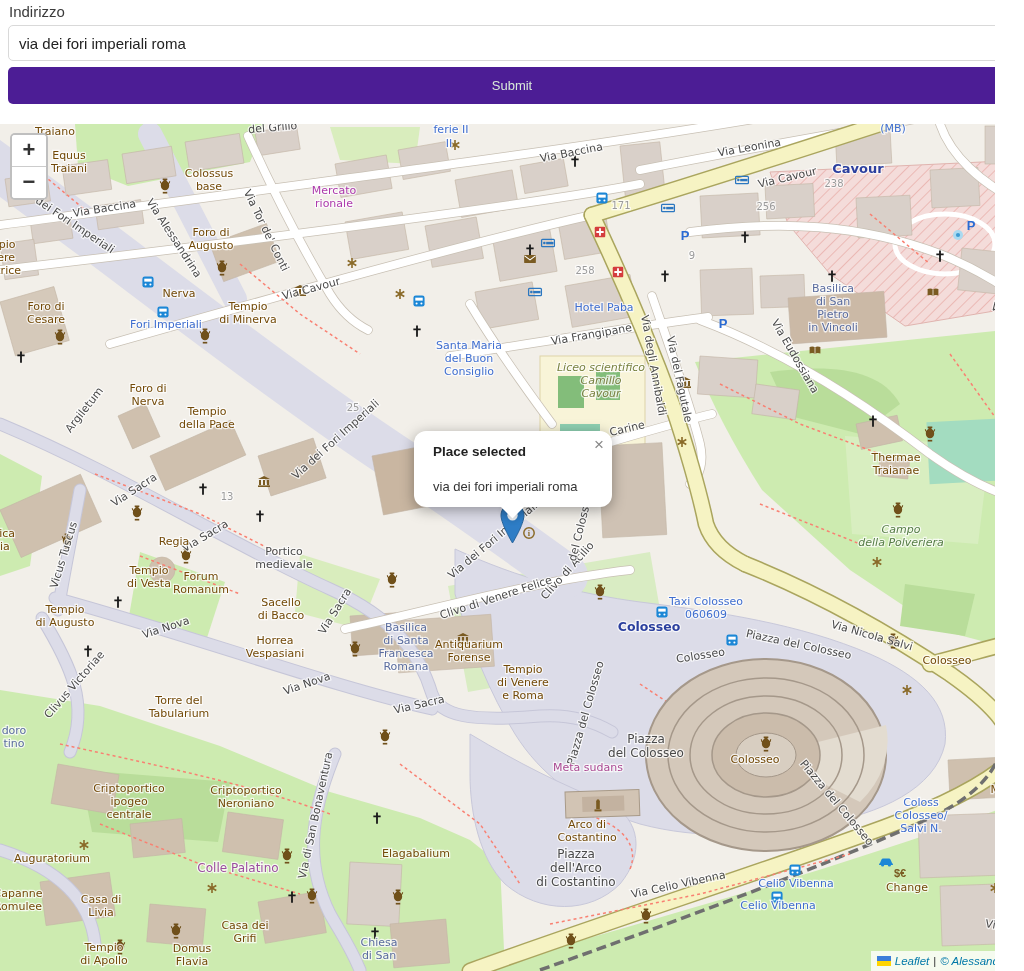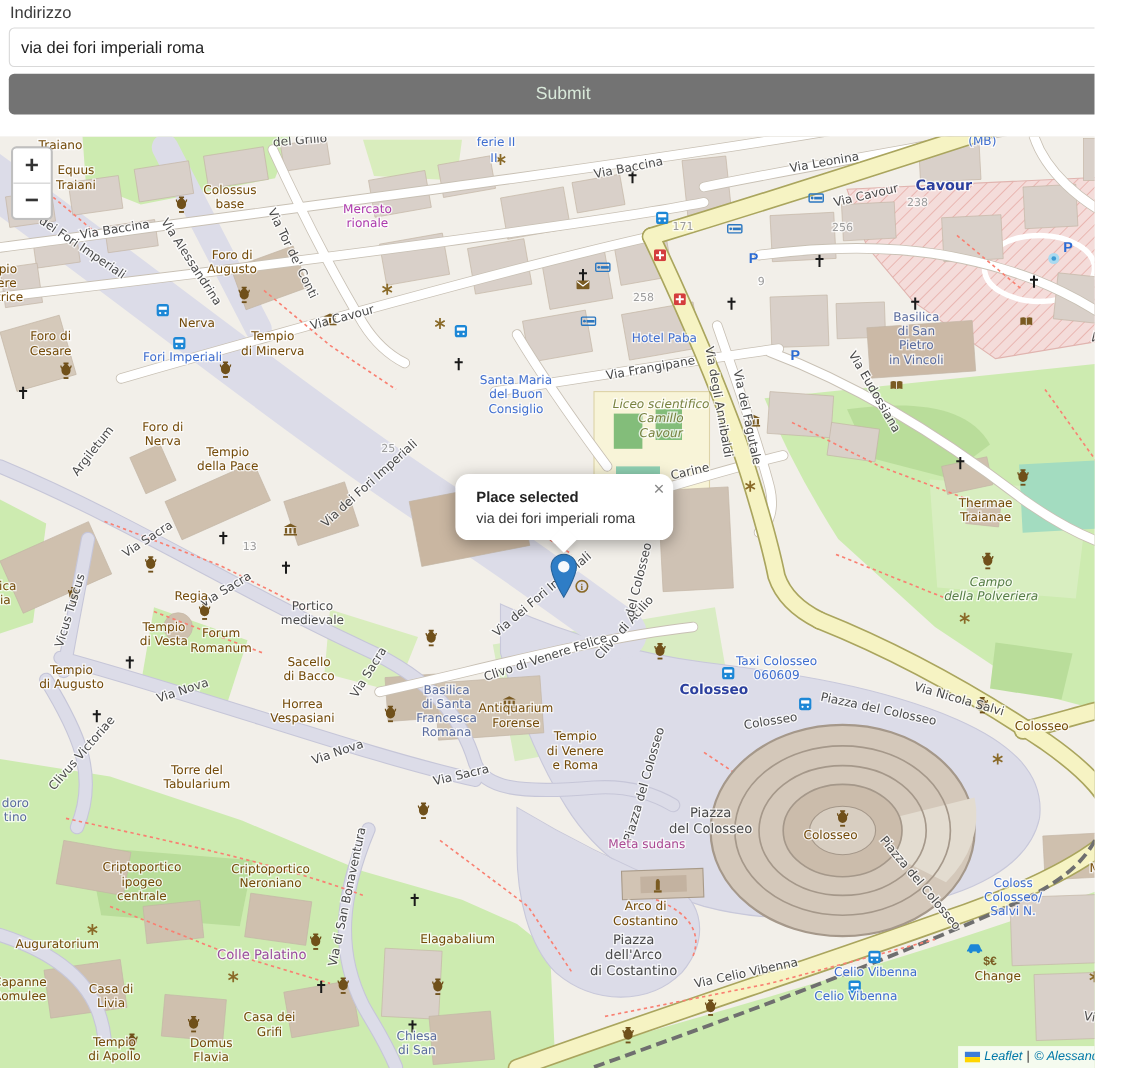--- a/index.html
+++ b/index.html
@@ -1,33 +1,33 @@
 <!DOCTYPE html>
 <html><head>
 <meta charset="utf-8">
 <style>
   html,body{margin:0;padding:0;background:#fff;font-family:"Liberation Sans",sans-serif;}
   .app{position:relative;width:995px;height:971px;overflow:hidden;background:#fff;}
   .form-label{position:absolute;left:9px;top:3px;font-size:15px;color:#3b3b3b;}
   .addr-input{position:absolute;left:8px;top:25px;width:1008px;height:36px;box-sizing:border-box;
     border:1px solid #d9d9d9;border-radius:5px;font-size:15px;color:#222;padding:0 10px;outline:none;}
-  .submit-btn{position:absolute;left:8px;top:67px;width:1008px;height:37px;background:#737373;
-    border:none;border-radius:5px;color:#d9e9da;font-size:16px;cursor:pointer;}
+  .submit-btn{position:absolute;left:8px;top:67px;width:1008px;height:37px;background:#4c1d95;
+    border:none;border-radius:5px;color:#d9e9da;font-size:13px;cursor:pointer;}
   .coords{position:absolute;left:9px;top:105px;font-size:15px;color:#2e2e2e;}
   .map{position:absolute;left:0;top:124px;width:1024px;height:847px;background:#f2efe9;overflow:hidden;}
   .mapsvg{position:absolute;left:0;top:0;width:1024px;height:847px;display:block;}
   #map-labels text{font-family:"DejaVu Sans",sans-serif;paint-order:stroke;stroke:#ffffff;stroke-opacity:.75;stroke-width:2.4px;}
   .zoom-ctl{position:absolute;left:10px;top:9px;width:34px;background:#fff;border:2px solid rgba(0,0,0,.25);
     border-radius:5px;overflow:hidden;}
   .zoom-btn{display:block;width:34px;height:31px;line-height:30px;text-align:center;font-size:22px;
     font-weight:bold;color:#333;text-decoration:none;background:#fff;}
   .zoom-btn + .zoom-btn{border-top:1px solid #ccc;}
   .popup{position:absolute;left:414px;top:307px;width:198px;background:#fff;border-radius:12px;
     box-shadow:0 3px 14px rgba(0,0,0,.35);padding:13px 20px 13px 19px;box-sizing:border-box;}
-  .popup-title{font-size:13.5px;font-weight:bold;color:#222;margin-bottom:4px;}
+  .popup-title{font-size:13.5px;font-weight:bold;color:#222;margin-bottom:20px;}
   .popup-body{font-size:13px;color:#333;white-space:nowrap;}
   .popup-close{position:absolute;right:8px;top:5px;font-size:17px;line-height:1;color:#888;text-decoration:none;font-weight:normal;}
   .popup-tip{position:absolute;left:50%;bottom:-8px;width:17px;height:17px;margin-left:-9px;background:#fff;
     transform:rotate(45deg);box-shadow:3px 3px 5px rgba(0,0,0,.10);}
   .marker{position:absolute;left:500px;top:379px;width:25px;height:41px;}
   .attrib{position:absolute;right:0;bottom:0;height:17px;background:rgba(255,255,255,.8);padding:1px 6px 2px;
     font-size:11.5px;color:#333;display:flex;align-items:center;gap:4px;}
   .attrib a{color:#0078A8;text-decoration:none;font-style:italic;}
   .flag{display:inline-block;width:14px;height:10px;}
 </style>

